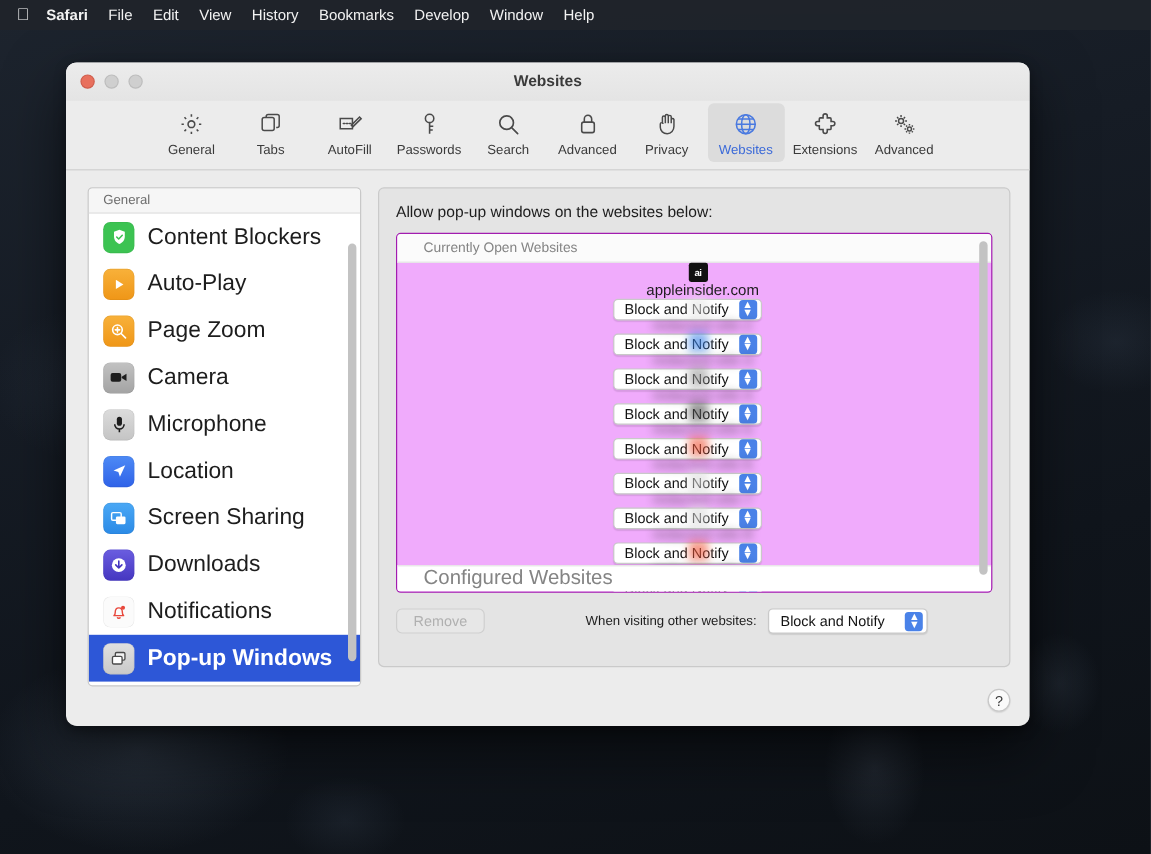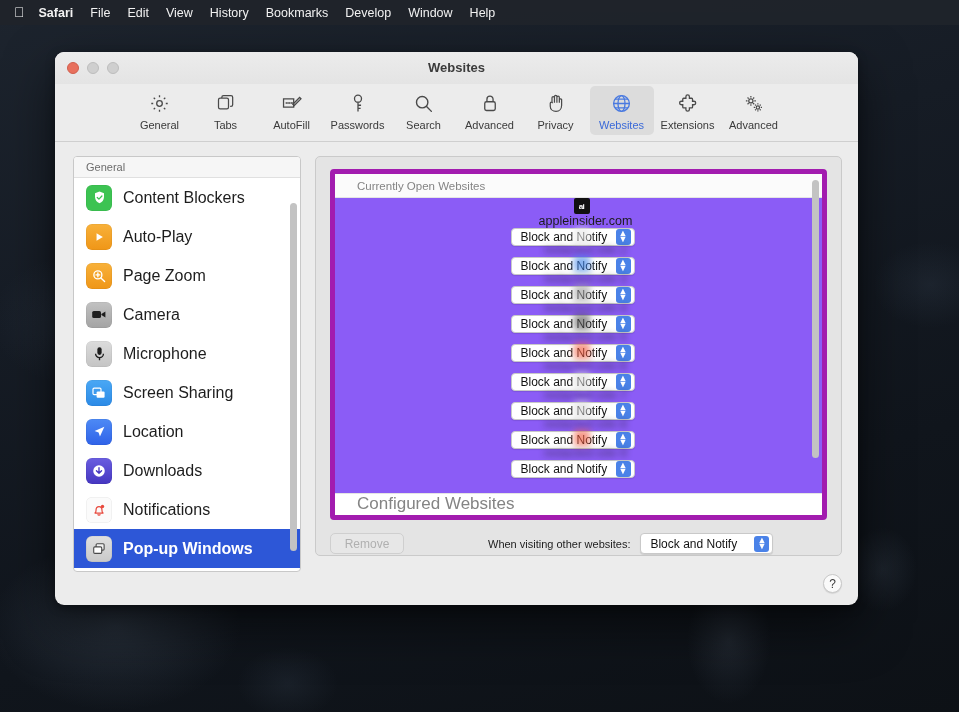--- a/index.html
+++ b/index.html
@@ -125,21 +125,21 @@
   }
   .srow.selected { background: #2d57d7; }
   .srow.selected .slabel { color: #fff; font-weight: bold; }
   .sicon {
     width: 26px; height: 26px; border-radius: 6px;
     flex: 0 0 26px;
     display: flex; align-items: center; justify-content: center;
     margin-right: 11px;
     box-shadow: inset 0 0 0 0.5px rgba(0,0,0,0.08);
   }
-  .slabel { font-size: 16px; color: #1d1d1d; }
+  .slabel { font-size: 19px; color: #1d1d1d; }
 
   .side-scroll {
     position: absolute; right: 3px; top: 46px;
     width: 7px; height: 348px;
     background: transparent;
   }
   .side-scroll .thumb {
     width: 7px; height: 100%;
     background: #c3c3c3; border-radius: 4px;
   }
@@ -151,24 +151,24 @@
     background: #e4e4e4;
     border: 1px solid #cacaca;
     border-radius: 5px;
     padding: 12px 14px 10px;
     height: 400px;
     position: relative;
   }
   .pane-title { font-size: 13px; color: #1d1d1d; margin-bottom: 10px; }
 
   .listbox {
-    background: #8b5cf6;
-    border: 5px solid #a21caf;
+    background: #f0abfc;
+    border: 1px solid #a21caf;
     border-radius: 4px;
-    height: 351px;
+    height: 300px;
     position: relative;
     overflow: hidden;
   }
   .lb-header {
     height: 24px;
     background: #fbfbfb;
     border-bottom: 1px solid #e4e4e4;
     display: flex; align-items: center;
     padding-left: 22px;
     font-size: 11.5px; color: #848484;
@@ -453,36 +453,36 @@
           <span class="sicon" style="background:linear-gradient(#dcdcdc,#c4c4c4);">
             <svg width="13" height="16" viewBox="0 0 14 18" fill="none" stroke="#1d1d1d" stroke-width="1.5">
                 <rect x="4.6" y="1.5" width="4.8" height="8.5" rx="2.4" fill="#1d1d1d" stroke="none"></rect>
                 <path d="M2.6 8.6a4.4 4.4 0 0 0 8.8 0M7 13v3"></path>
               </svg>
           </span>
           <span class="slabel">Microphone</span>
         </div>
 
         <div class="srow">
+          <span class="sicon" style="background:linear-gradient(#4d8af5,#2f62e8);">
+            <svg width="15" height="15" viewBox="0 0 20 20">
+                <path d="M16.5 3.5L3.5 9.4l5.3 1.8 1.8 5.3z" fill="#fff"></path>
+              </svg>
+          </span>
+          <span class="slabel">Location</span>
+        </div>
+
+        <div class="srow">
           <span class="sicon" style="background:linear-gradient(#4aa8f5,#2b8ae6);">
             <svg width="16" height="16" viewBox="0 0 20 20" fill="none">
                 <rect x="2.5" y="4" width="10" height="8" rx="1.4" stroke="#fff" stroke-width="1.5"></rect>
                 <rect x="7" y="8" width="10" height="8" rx="1.4" fill="#fff"></rect>
               </svg>
           </span>
           <span class="slabel">Screen Sharing</span>
-        </div>
-
-        <div class="srow">
-          <span class="sicon" style="background:linear-gradient(#4d8af5,#2f62e8);">
-            <svg width="15" height="15" viewBox="0 0 20 20">
-                <path d="M16.5 3.5L3.5 9.4l5.3 1.8 1.8 5.3z" fill="#fff"></path>
-              </svg>
-          </span>
-          <span class="slabel">Location</span>
         </div>
 
         <div class="srow">
           <span class="sicon" style="background:linear-gradient(#6a5de0,#4536c0);">
             <svg width="16" height="16" viewBox="0 0 20 20" fill="none">
                 <circle cx="10" cy="10" r="7.2" fill="#fff"></circle>
                 <path d="M10 5.8v7M6.8 9.6L10 12.9l3.2-3.3" stroke="#4536c0" stroke-width="1.7" stroke-linecap="round" stroke-linejoin="round"></path>
               </svg>
           </span>
           <span class="slabel">Downloads</span>
@@ -508,20 +508,21 @@
           </span>
           <span class="slabel">Pop-up Windows</span>
         </div>
       </div>
       <div class="side-scroll">
         <div class="thumb"></div>
       </div>
     </div>
 
     <div class="pane">
+      <div class="pane-title">Allow pop-up windows on the websites below:</div>
 
       <div class="listbox">
         <div class="lb-header">Currently Open Websites</div>
 
         <div class="lb-rows">
 
           <div class="lrow">
             <span class="favicon" style="background:#111;">ai</span>
             <span class="site">appleinsider.com</span>
             <span class="spacer"></span>

